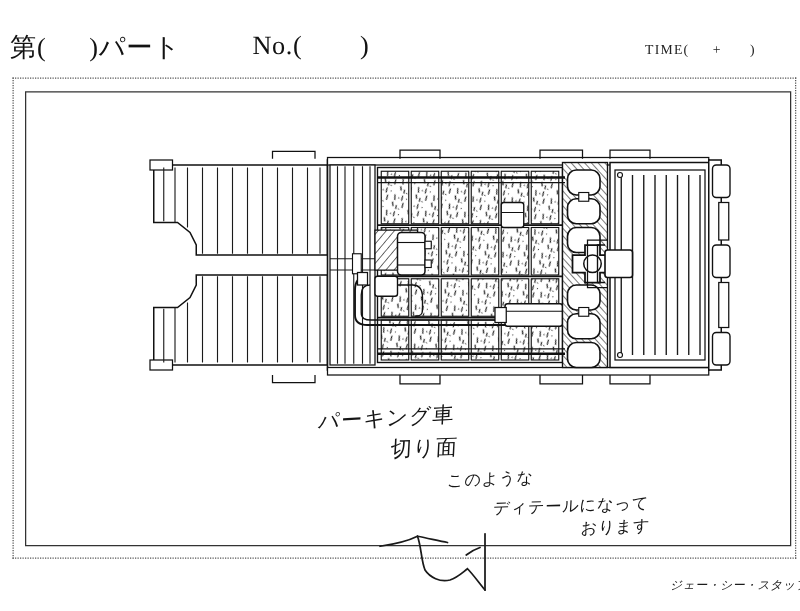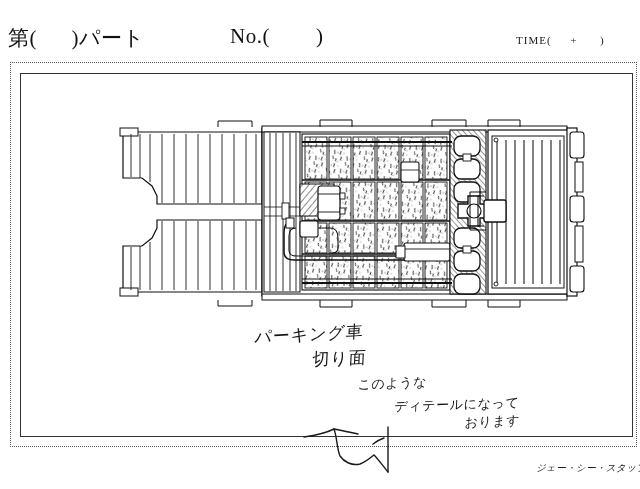--- a/index.html
+++ b/index.html
@@ -16,21 +16,21 @@
 
   
   .header{position:absolute;left:0;top:0;width:516px;height:56px;margin-top:17px;}
   .hdr-left{
     position:absolute;left:8px;top:7px;
     font-family:"Liberation Serif", serif;
     font-size:21px;letter-spacing:.5px;white-space:pre;
     color:#121212;
   }
   .hdr-no{
-    position:absolute;left:230px;top:7px;
+    position:absolute;left:202px;top:7px;
     font-family:"Liberation Serif", serif;
     font-size:21px;letter-spacing:.5px;white-space:pre;
     color:#121212;
   }
   .hdr-time{
     position:absolute;left:516px;top:17px;
     font-family:"Liberation Serif", serif;
     font-size:11px;letter-spacing:1px;white-space:pre;
     color:#222;
     text-align:center;

